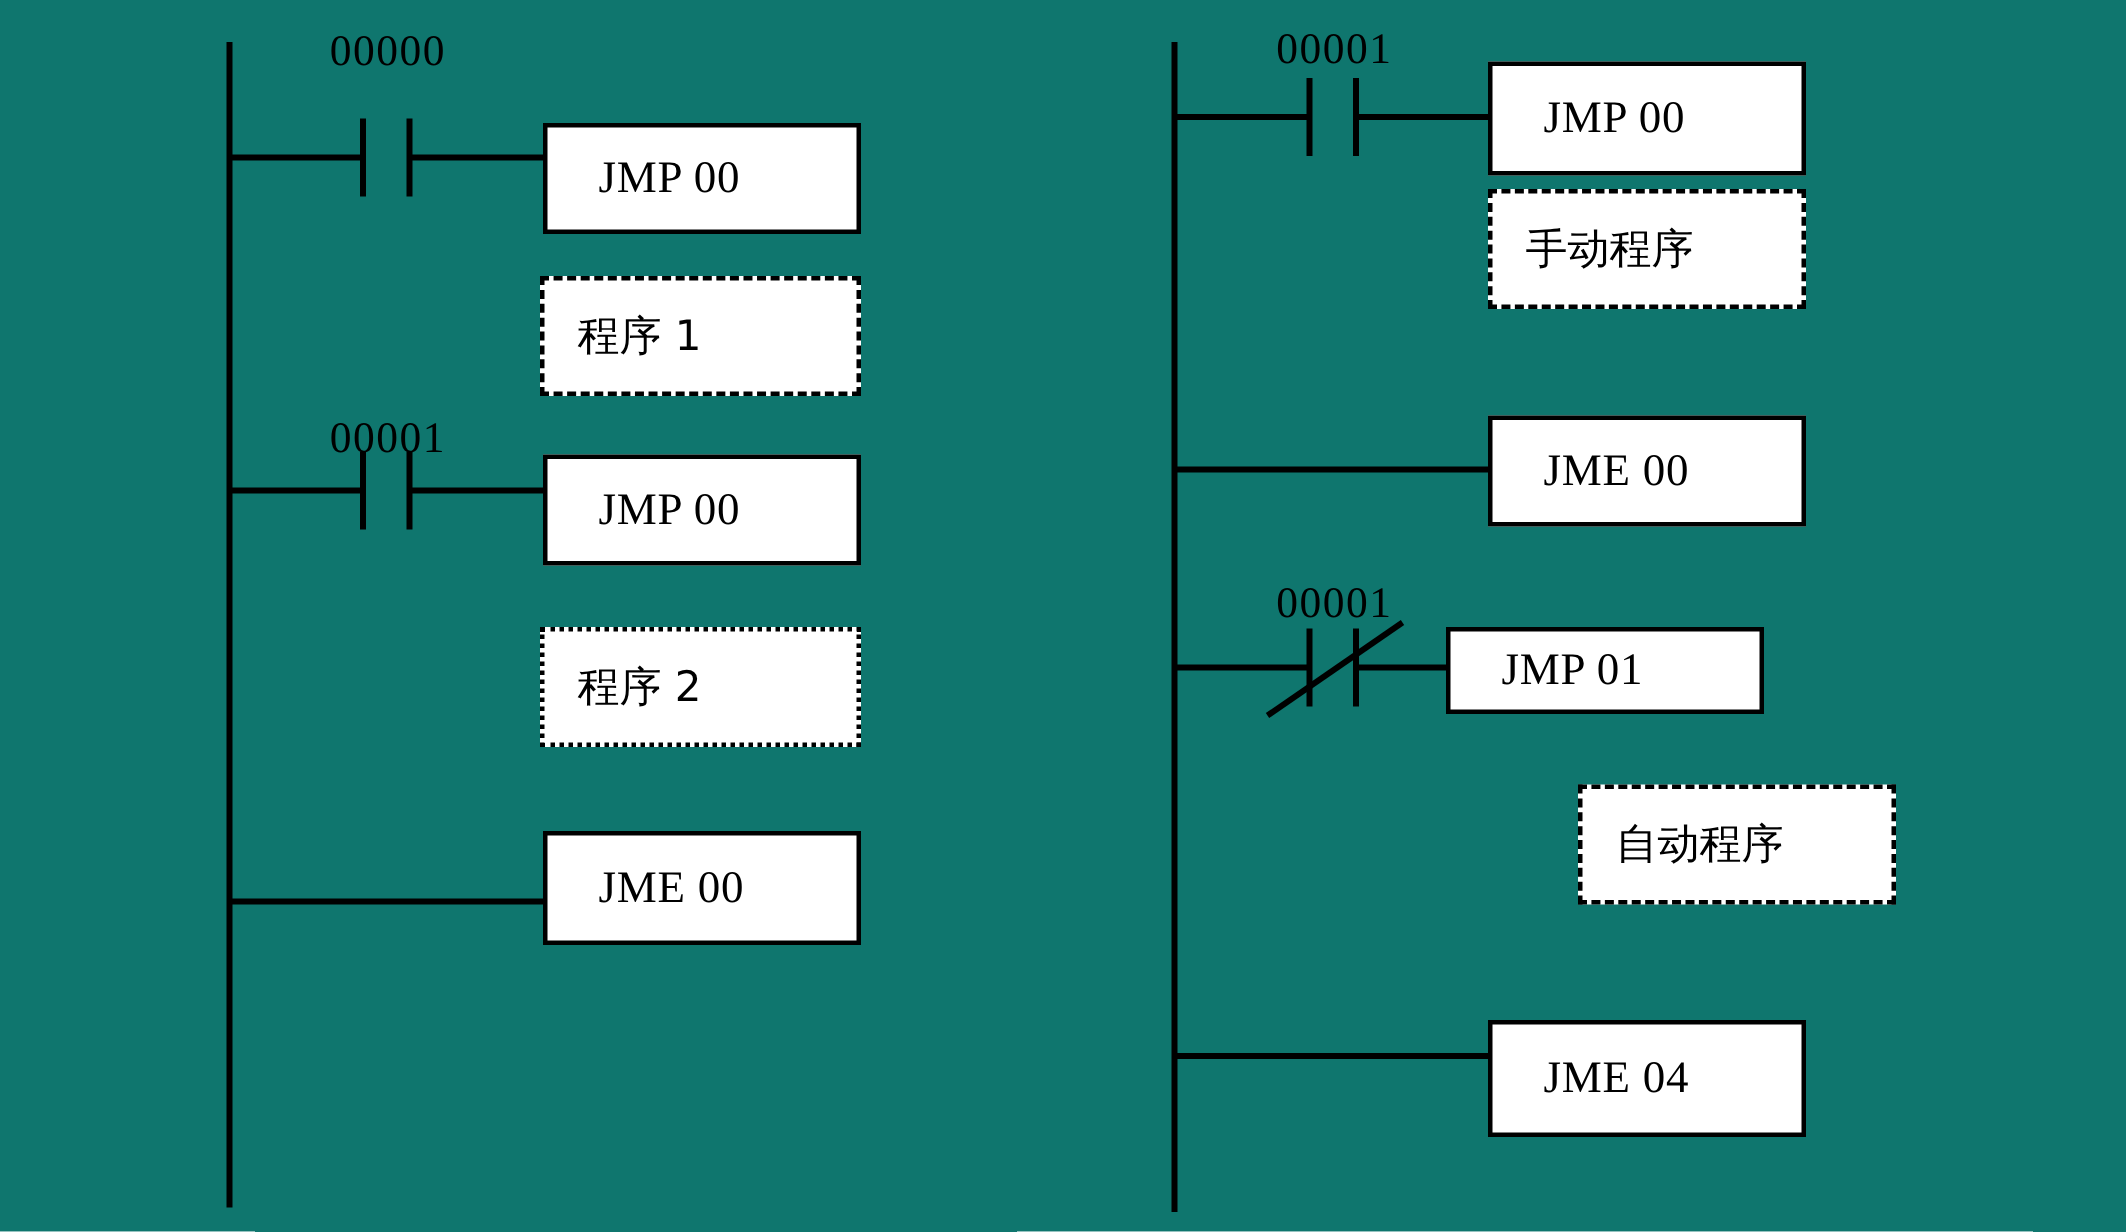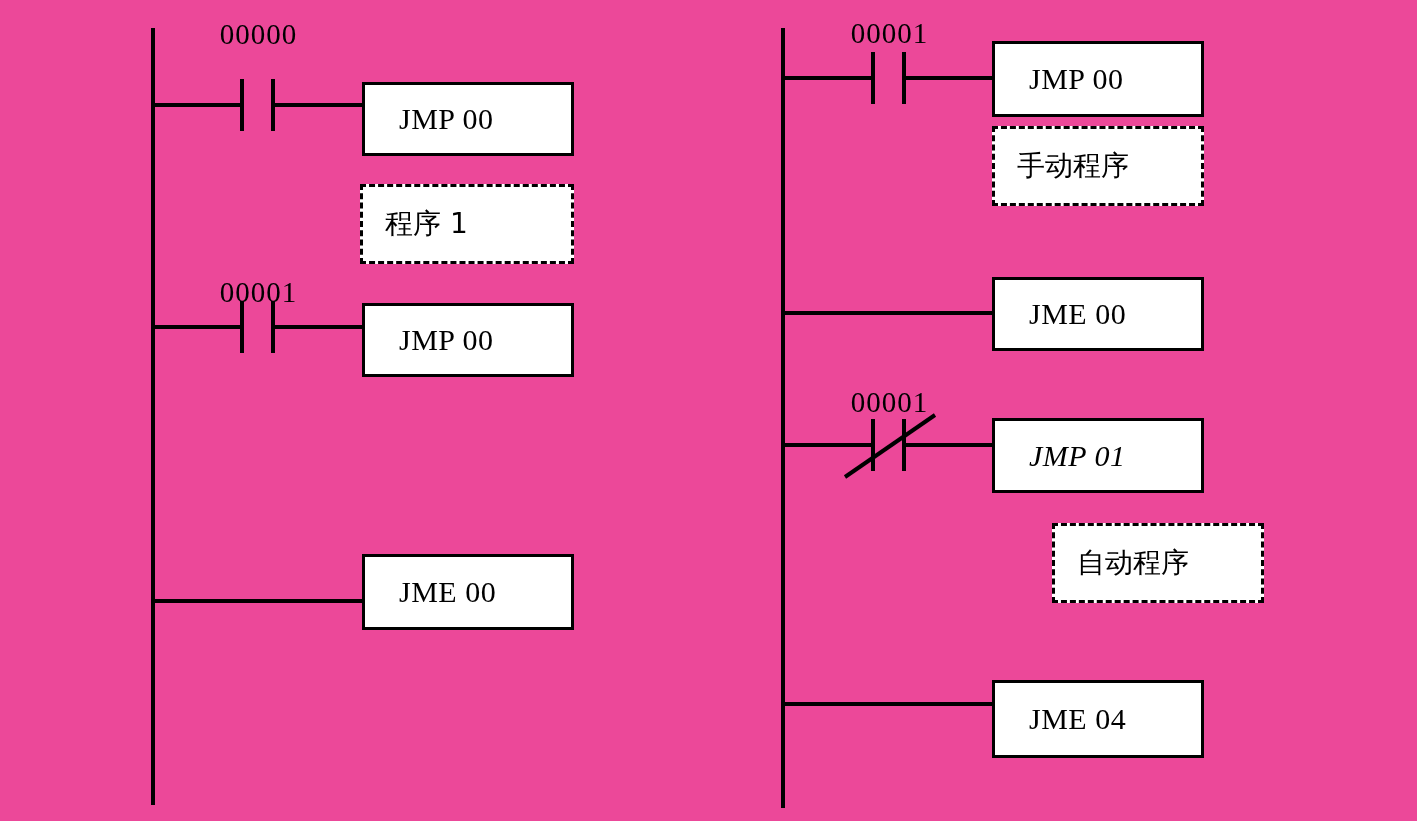--- a/index.html
+++ b/index.html
@@ -5,21 +5,21 @@
 <style>
   html, body {
     margin: 0;
     padding: 0;
     background: #ffffff;
   }
   #canvas {
     position: relative;
     width: 1417px;
     height: 821px;
-    background: #ec4899;
+    background: #0f766e;
     overflow: hidden;
     font-family: "Liberation Serif", "DejaVu Serif", serif;
   }
   
   #wires {
     position: absolute;
     left: 0; top: 0;
     width: 1417px;
     height: 821px;
   }
@@ -118,29 +118,30 @@
   <div class="addr" style="left:833px; top:17px; width:113px;">00001</div>
 
   <div class="addr" style="left:833px; top:386px; width:113px;">00001</div>
 
   <div class="box box-solid" style="left:362px; top:82px; width:212px; height:74px;">JMP 00</div>
 
   <div class="box box-dashed cjk" style="left:360px; top:184px; width:214px; height:80px;">程序 1</div>
 
   <div class="box box-solid" style="left:362px; top:303px; width:212px; height:74px;">JMP 00</div>
 
+  <div class="box box-dotted cjk" style="left:360px; top:418px; width:214px; height:80px;">程序 2</div>
 
   <div class="box box-solid" style="left:362px; top:554px; width:212px; height:76px;">JME 00</div>
 
 
   <div class="box box-solid" style="left:992px; top:41px; width:212px; height:76px;">JMP 00</div>
 
   <div class="box box-dashed cjk" style="left:992px; top:126px; width:212px; height:80px;">手动程序</div>
 
   <div class="box box-solid" style="left:992px; top:277px; width:212px; height:74px;">JME 00</div>
 
-  <div class="box box-solid" style="left:992px; top:418px; width:212px; height:75px;font-style:italic;">JMP 01</div>
+  <div class="box box-solid" style="left:964px; top:418px; width:212px; height:58px;">JMP 01</div>
 
   <div class="box box-dashed cjk" style="left:1052px; top:523px; width:212px; height:80px;">自动程序</div>
 
   <div class="box box-solid" style="left:992px; top:680px; width:212px; height:78px;">JME 04</div>
 
 </div>
 
 </body></html>

